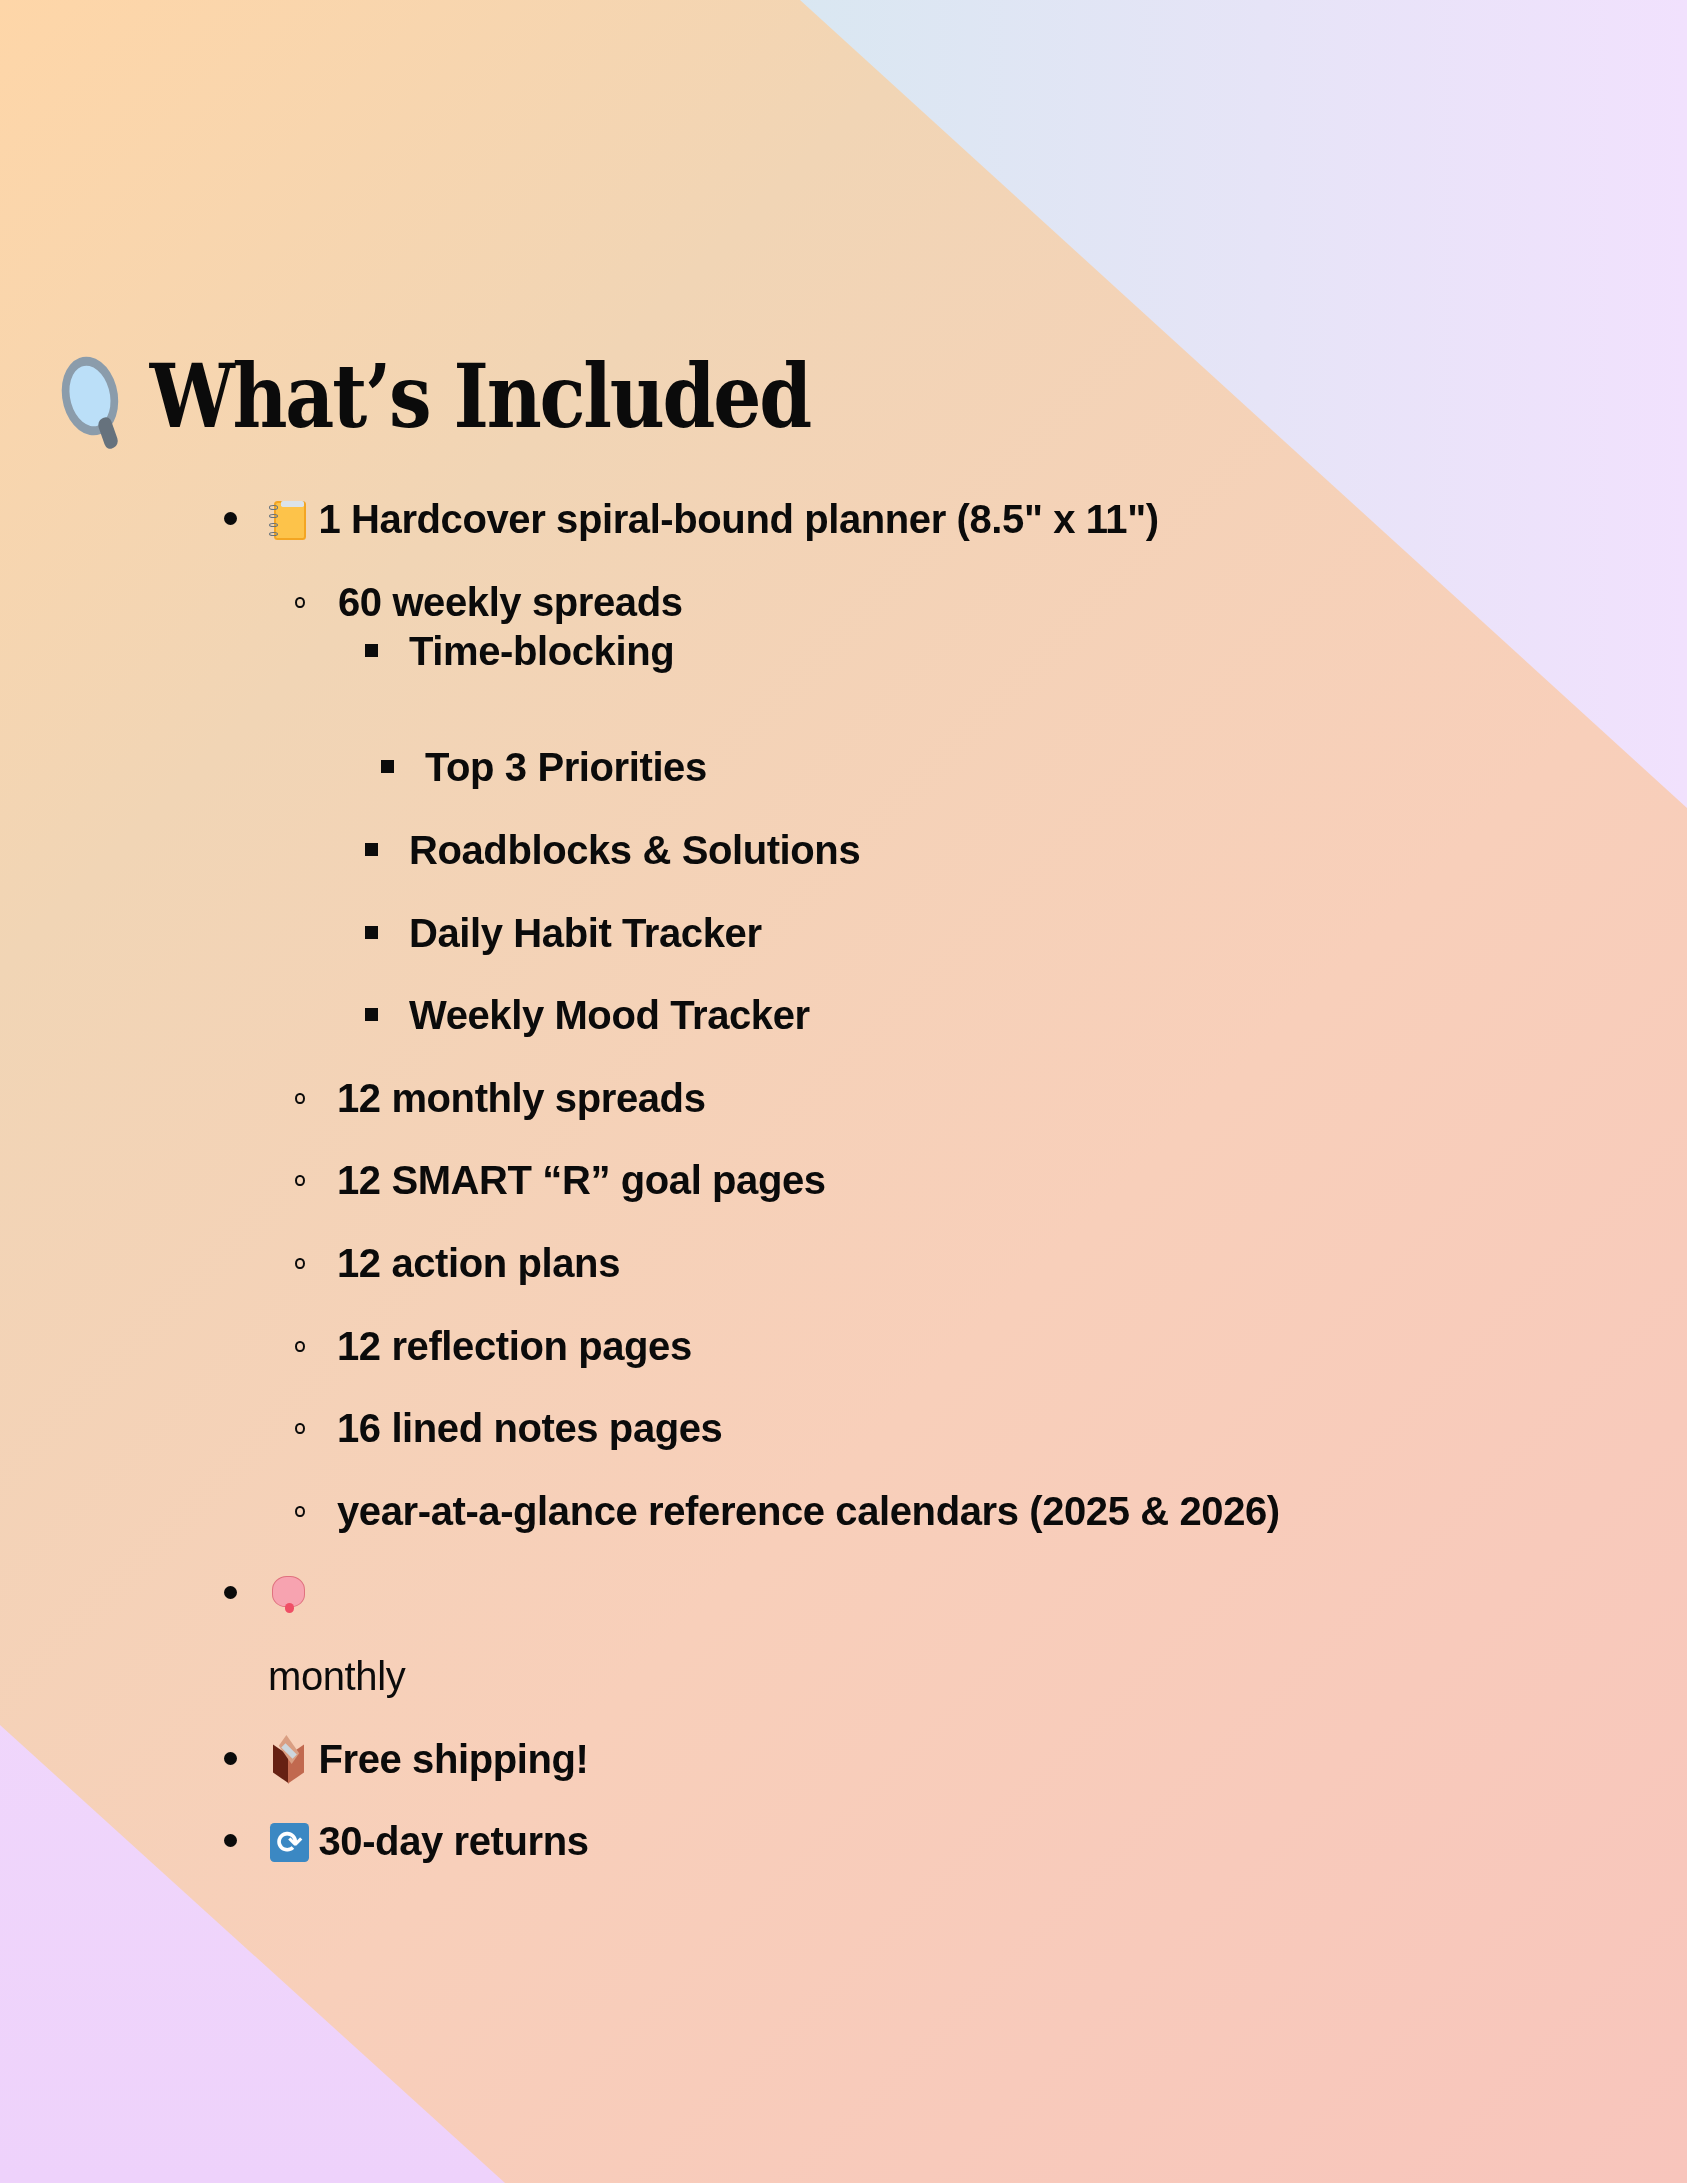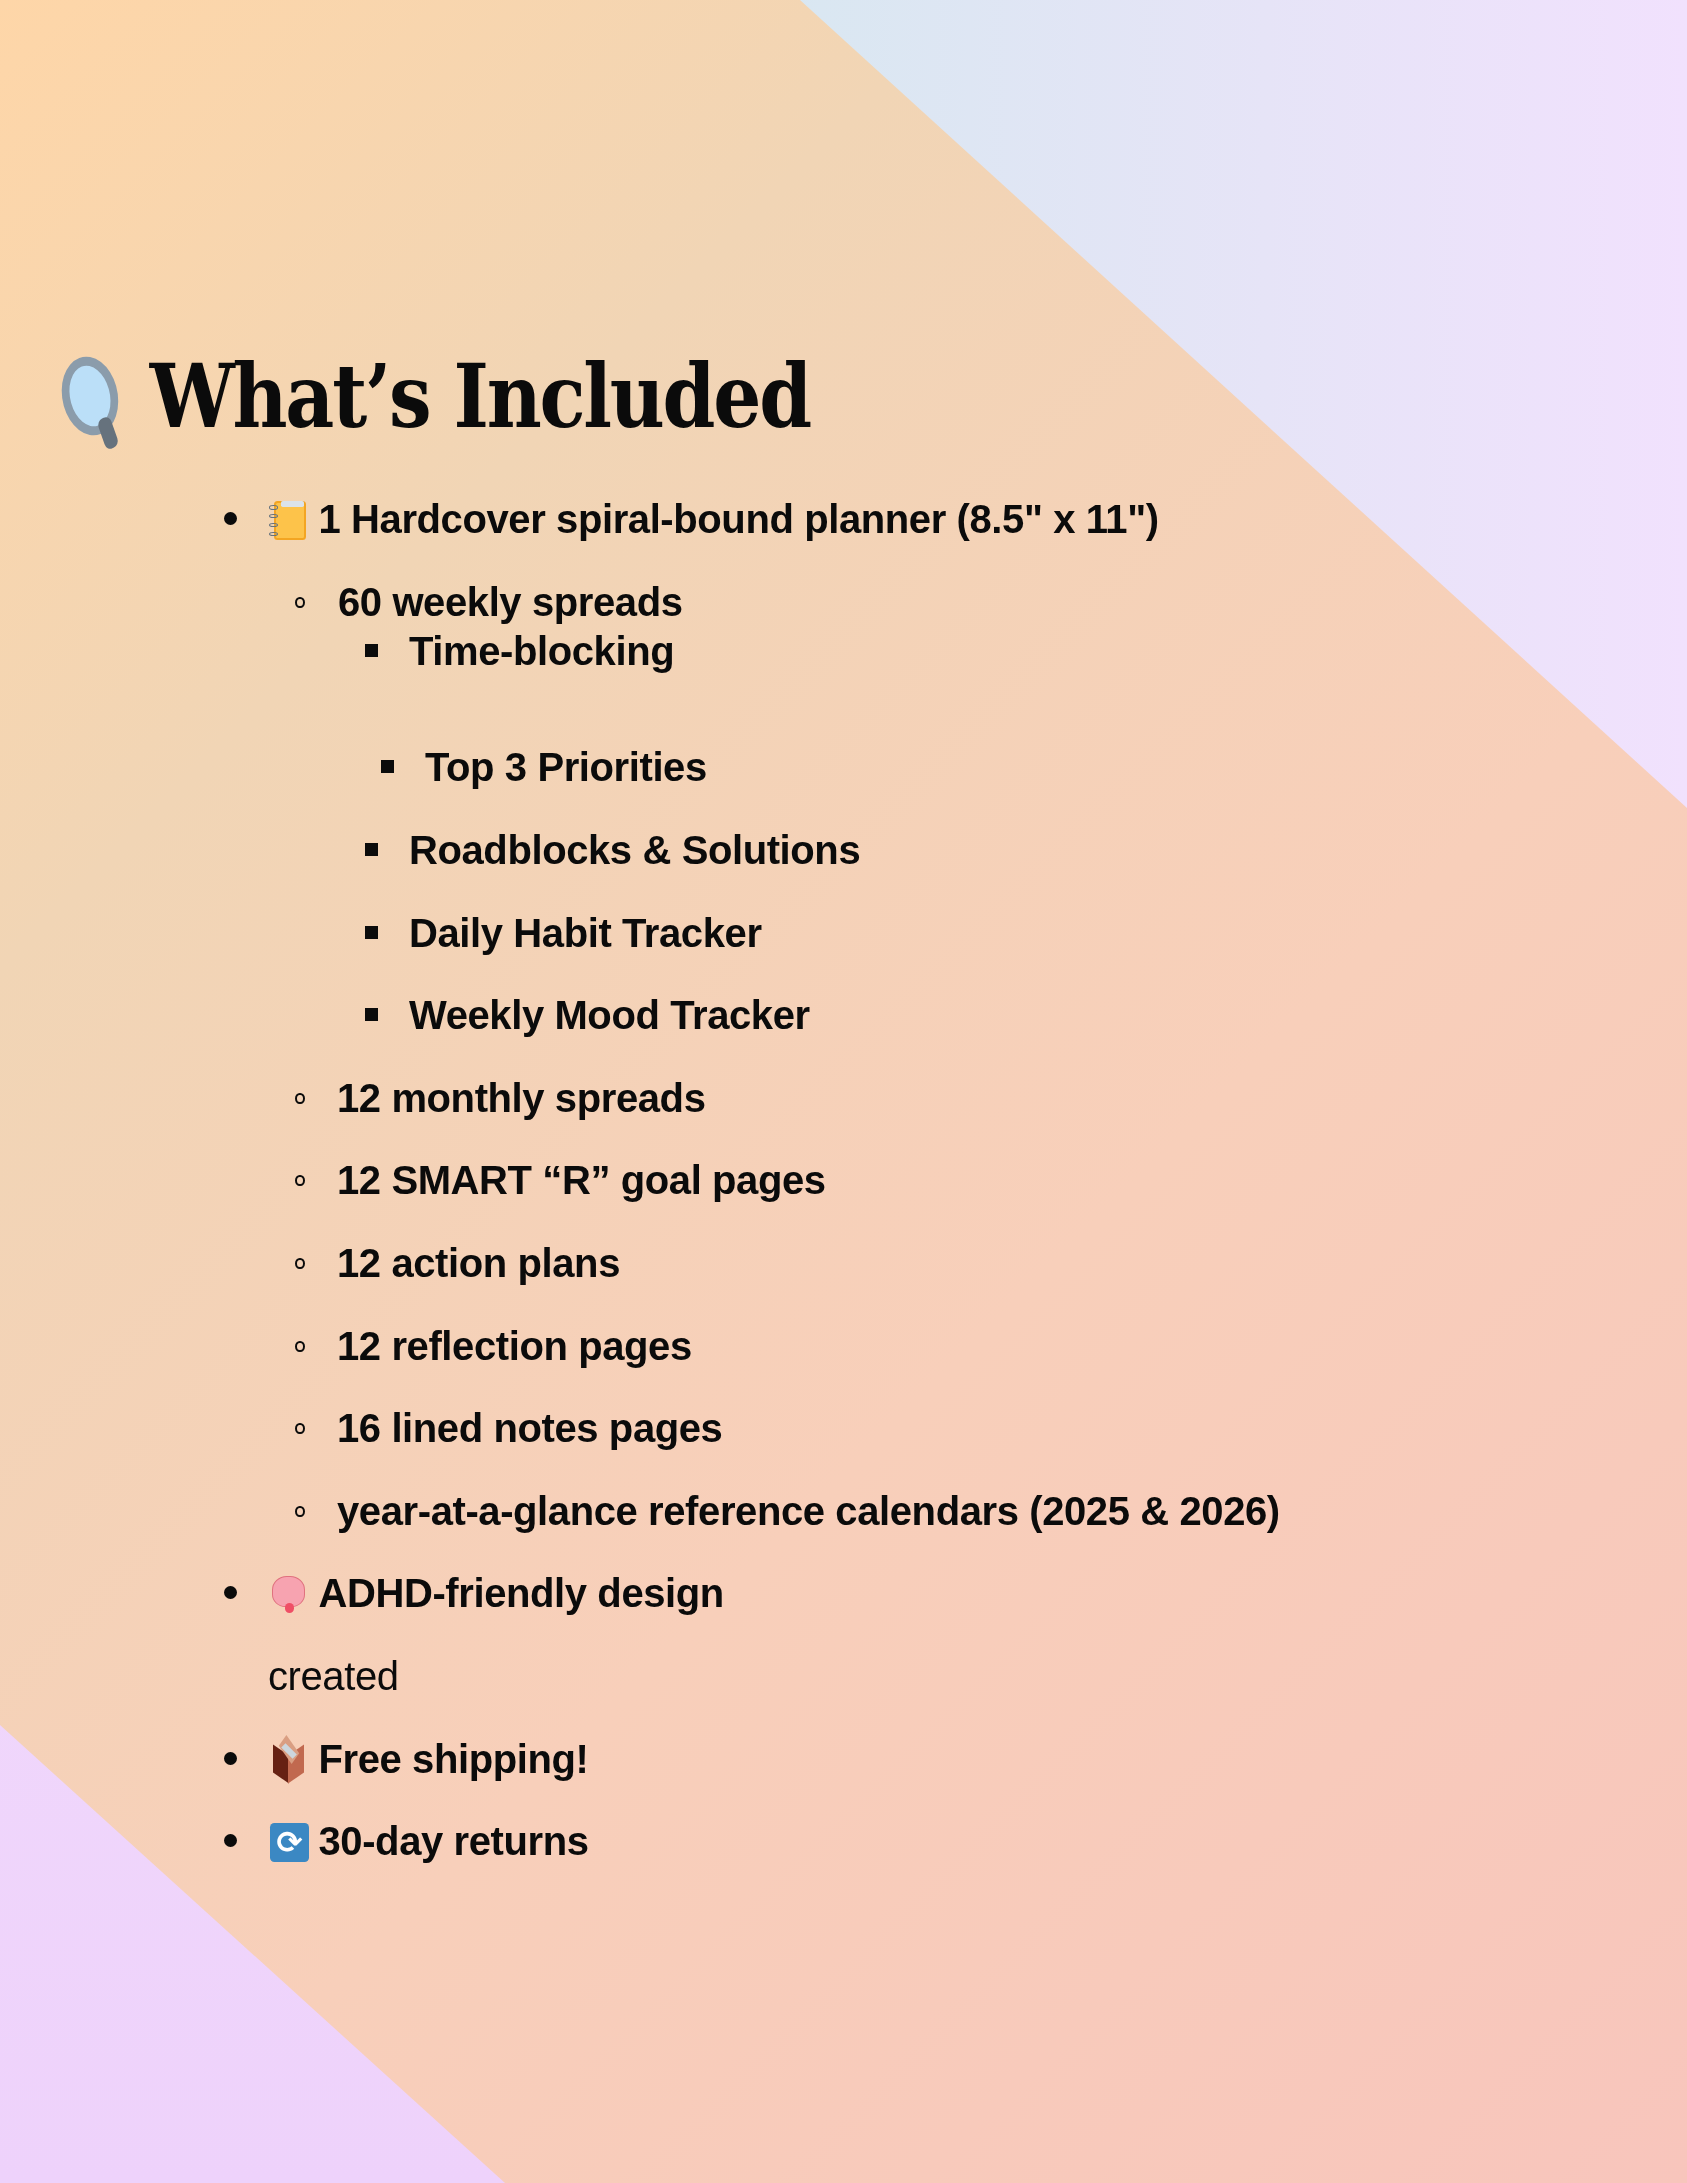--- a/index.html
+++ b/index.html
@@ -176,24 +176,23 @@
       <span class="bullet-circle" style="left:-42px; top:15px;"></span>
       <span>year-at-a-glance reference calendars (2025 &amp; 2026)</span>
     </li>
 
     <li class="item" style="left:268px; top:1573px;">
       <span class="bullet-disc" style="left:-44px; top:13px;"></span>
       <span class="emoji brain">
         <span class="b"></span>
           <span class="stem"></span>
       </span>
-      <span>ADHD-friendly design</span>
     </li>
     <li class="item light" style="left:268px; top:1656px;">
-      <span>created</span>
+      <span>monthly</span>
     </li>
 
     <li class="item" style="left:268px; top:1739px;align-items:flex-end;">
       <span class="bullet-disc" style="left:-44px; top:13px;"></span>
       <span class="emoji pkg">
         <span class="l"></span>
           <span class="r"></span>
           <span class="t"></span>
           <span class="tape"></span>
       </span>

